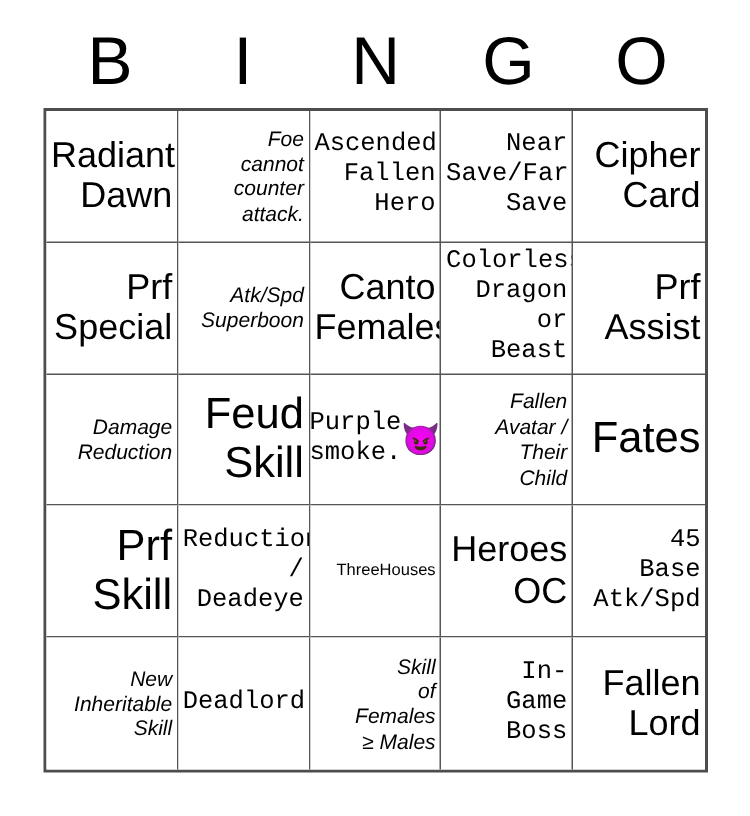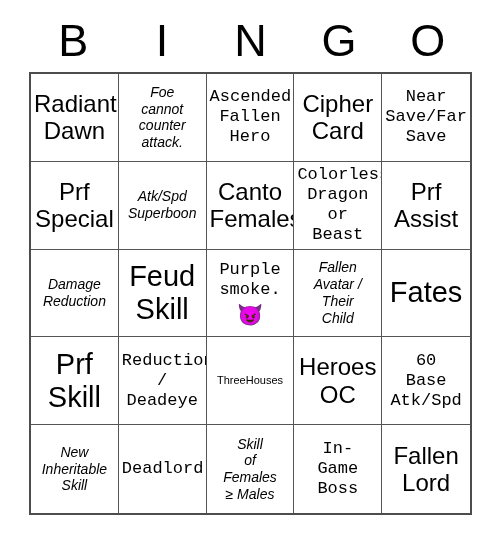--- a/index.html
+++ b/index.html
@@ -61,21 +61,21 @@
     box-sizing: border-box;
     background: #ffffff;
   }
   .cell {
     border-right: 1px solid #555555;
     border-bottom: 1px solid #555555;
     box-sizing: border-box;
     display: flex;
     align-items: center;
     justify-content: center;
-    text-align: center;
+    text-align: right;
     padding: 2px 3px;
     overflow: hidden;
     background: #ffffff;
   }
   .cell:nth-child(5n) { border-right: none; }
   .cell:nth-child(n+21) { border-bottom: none; }
 
   .cell-text {
     display: block;
     width: 100%;
@@ -126,29 +126,29 @@
 cannot
 counter
 attack.</span>
       </div>
       <div class="cell">
         <span class="cell-text fs-md">Ascended
 Fallen
 Hero</span>
       </div>
       <div class="cell">
-        <span class="cell-text fs-lg">Cipher
-Card</span>
-      </div>
-      <div class="cell">
         <span class="cell-text fs-md">Near
 Save/Far
 Save</span>
       </div>
       <div class="cell">
+        <span class="cell-text fs-lg">Cipher
+Card</span>
+      </div>
+      <div class="cell">
         <span class="cell-text fs-lg">Prf
 Special</span>
       </div>
       <div class="cell">
         <span class="cell-text fs-sm">Atk/Spd
 Superboon</span>
       </div>
       <div class="cell">
         <span class="cell-text fs-lg">Canto
 Females</span>
@@ -163,21 +163,21 @@
 Assist</span>
       </div>
       <div class="cell">
         <span class="cell-text fs-sm">Damage
 Reduction</span>
       </div>
       <div class="cell">
         <span class="cell-text fs-xl">Feud
 Skill</span>
       </div>
-      <div class="cell" style="flex-direction: column;">
+      <div class="cell" style="flex-direction: row;">
         <span class="cell-text fs-md">Purple
 smoke.</span>
         <span class="emoji-line" style="color: rgb(238, 0, 221);"><span class="devil-emoji">😈</span></span>
       </div>
       <div class="cell">
         <span class="cell-text fs-sm">Fallen
 Avatar /
 Their
 Child</span>
       </div>
@@ -194,21 +194,21 @@
 Deadeye</span>
       </div>
       <div class="cell">
         <span class="cell-text fs-xs">ThreeHouses</span>
       </div>
       <div class="cell">
         <span class="cell-text fs-lg">Heroes
 OC</span>
       </div>
       <div class="cell">
-        <span class="cell-text fs-md">60
+        <span class="cell-text fs-md">45
 Base
 Atk/Spd</span>
       </div>
       <div class="cell">
         <span class="cell-text fs-sm">New
 Inheritable
 Skill</span>
       </div>
       <div class="cell">
         <span class="cell-text fs-md">Deadlord</span>

